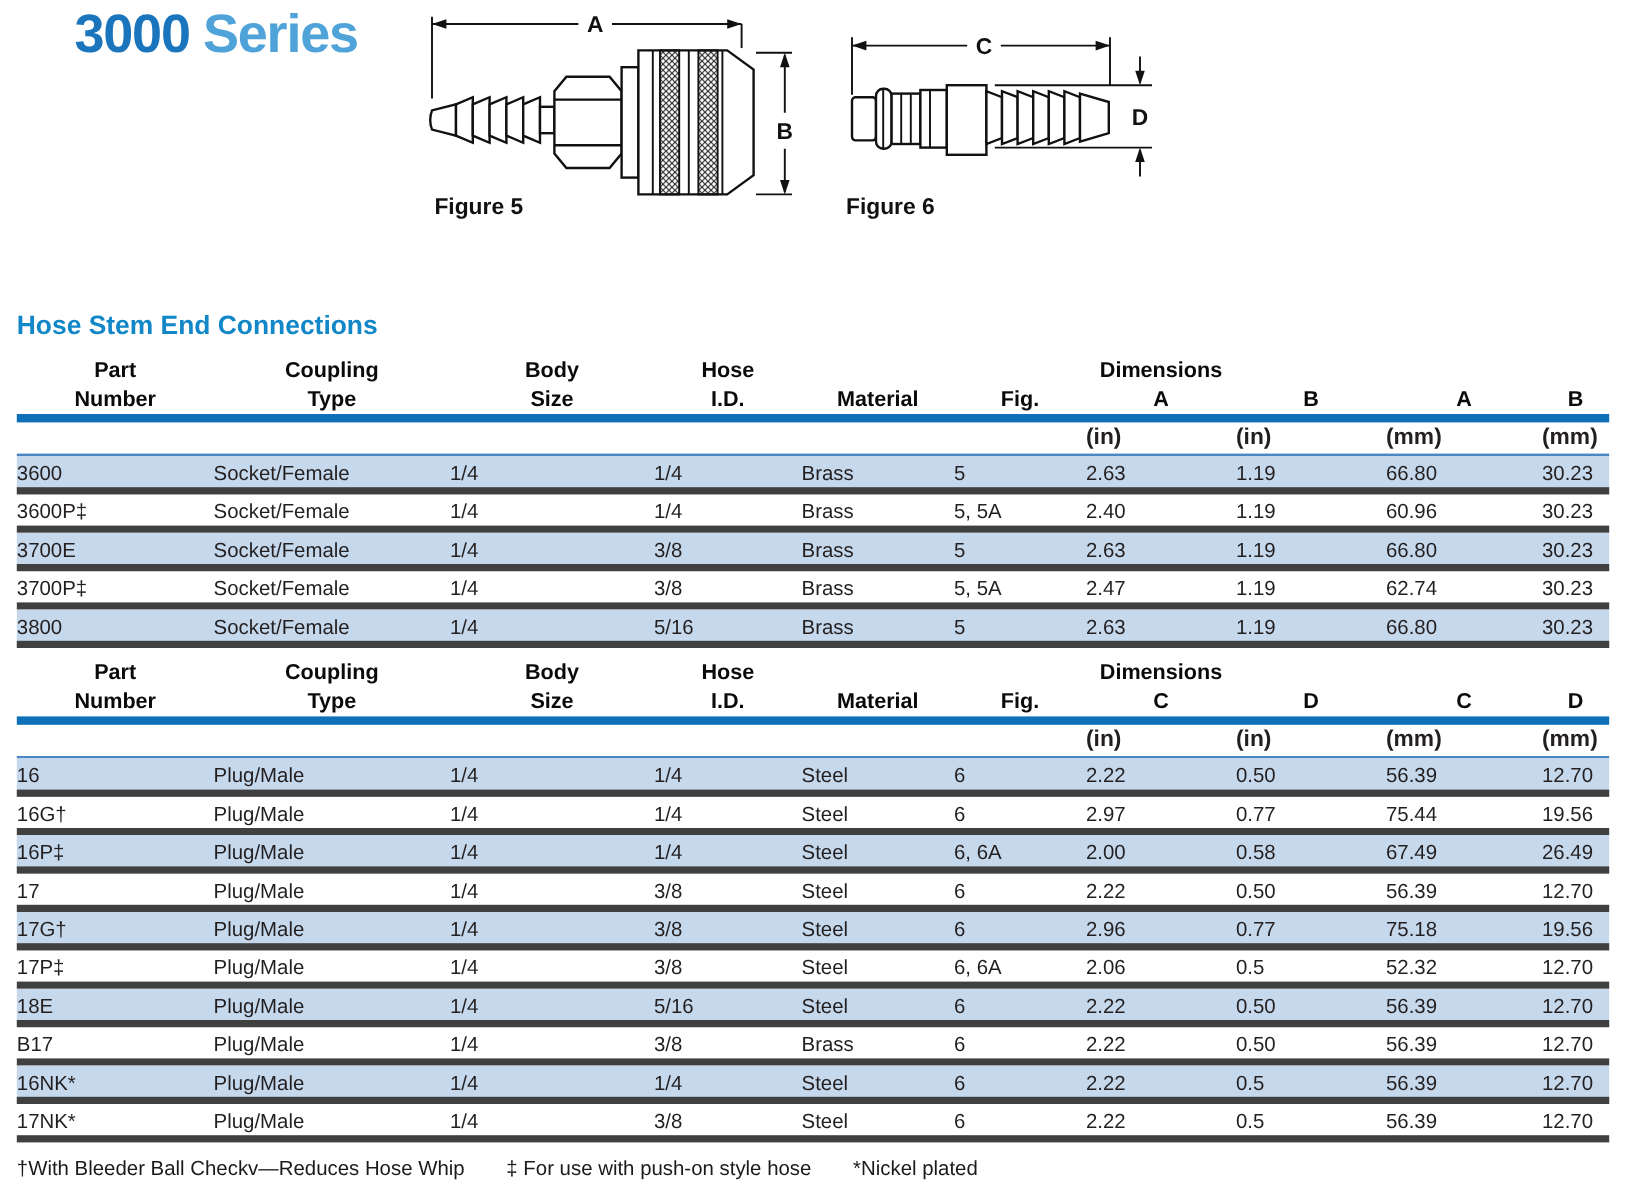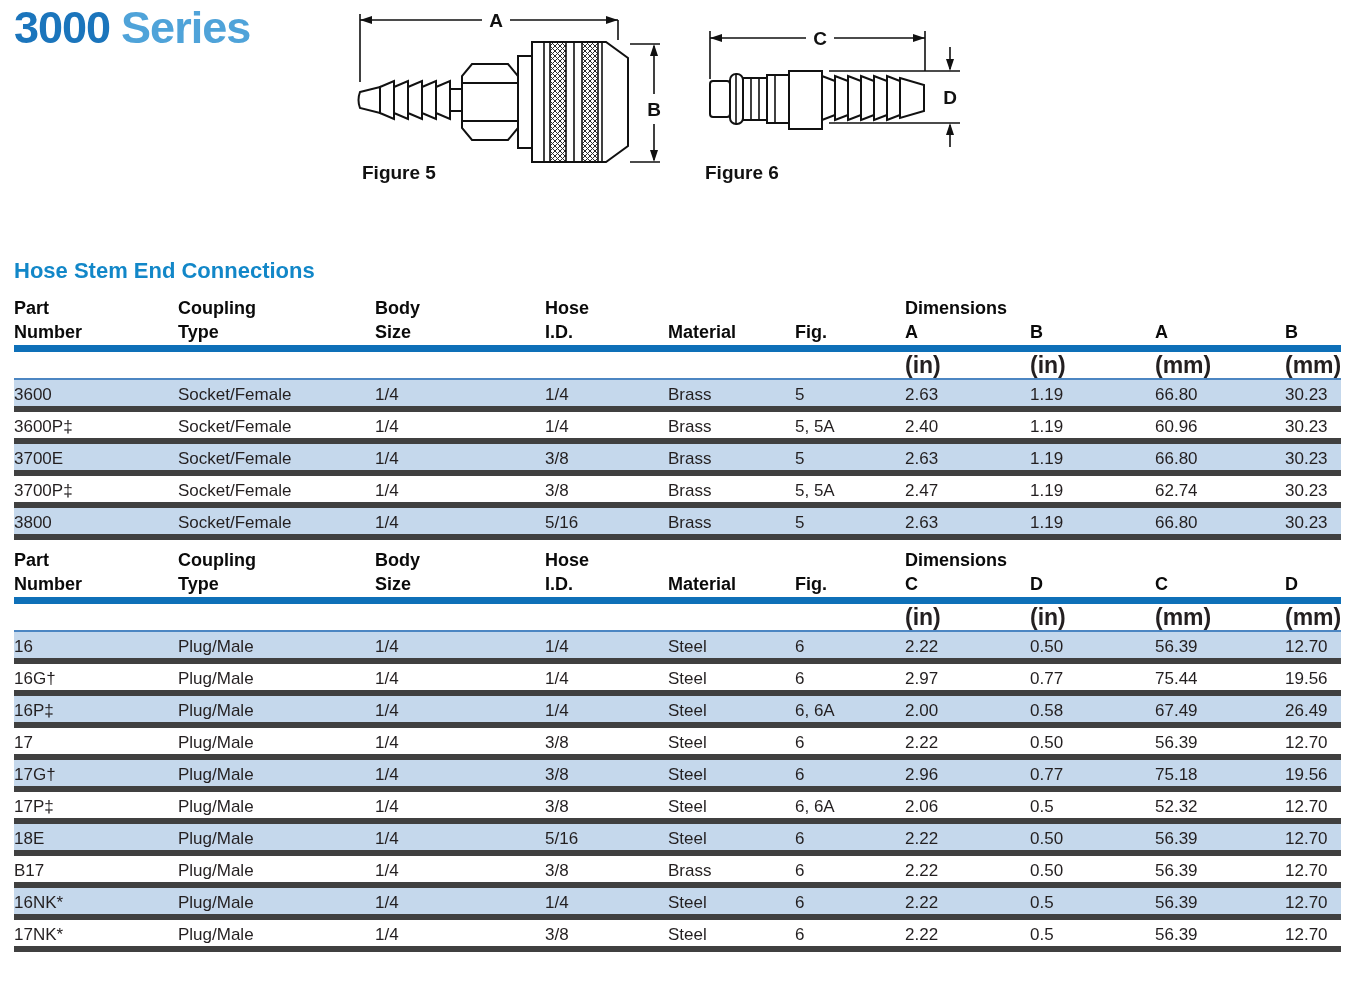--- a/index.html
+++ b/index.html
@@ -2,39 +2,39 @@
 <html><head>
 <meta charset="utf-8">
 <style>
   html,body { margin:0; padding:0; background:#ffffff; }
   body {
     width:1355px; height:997px; position:relative; overflow:hidden;
     font-family:"Liberation Sans", sans-serif; color:#231f20;
   }
   
   .title { position:absolute; left:14px; top:2px; font-size:45px; font-weight:600; letter-spacing:-1px; }
-  .title .t1 { color:#1b75bc; }
+  .title .t1 { color:#1b75bc;margin-left:48px; }
   .title .t2 { color:#4fa3d9; margin-left:11px; }
   .figure-svg { position:absolute; }
   .fig5 { left:350px; top:6px; }
   .fig6 { left:698px; top:25px; }
   .fig-caption { position:absolute; top:162px; font-size:19px; font-weight:bold; color:#111; }
   .cap5 { left:362px; }
   .cap6 { left:705px; }
   .section-heading { position:absolute; left:14px; top:258px; font-size:22px; font-weight:bold; color:#1287c8; }
 
   
   .content { position:absolute; left:14px; top:288px; width:1327px; }
   .grid10 { display:grid; grid-template-columns:164px 197px 170px 123px 127px 110px 125px 125px 130px 1fr; }
   .thead { padding-top:8px; }
-  .hcell { font-size:18px; font-weight:bold; color:#0a0a0a; line-height:24px; }
+  .hcell { font-size:18px; font-weight:bold; color:#0a0a0a; line-height:24px;text-align:center; }
   .hl1 { min-height:24px; }
   .rule { height:7px; background:#0e70b8; margin-top:1px; }
   .units { height:26px; align-items:center; }
-  .ucell { font-size:23px; font-weight:bold; line-height:26px; }
+  .ucell { font-size:19px; font-weight:bold; line-height:26px; }
   .thinline { height:2px; background:#4c86c2; }
   .trow { height:32px; box-sizing:border-box; border-bottom:6px solid #404040; align-items:center; }
   .tbody .trow:nth-child(odd) { background:#c5d8ec; }
   .tcell { font-size:17px; line-height:30px; white-space:nowrap; }
   .table2 { margin-top:0px; }
 
   
   .footnote { margin-top:12px; font-size:17px; color:#1a1a1a; }
   .footnote span { margin-right:30px; }
   .footnote span:last-child { margin-right:0; }
@@ -431,14 +431,19 @@
           <div class="tcell">Steel</div>
           <div class="tcell">6</div>
           <div class="tcell">2.22</div>
           <div class="tcell">0.5</div>
           <div class="tcell">56.39</div>
           <div class="tcell">12.70</div>
         </div>
       </div>
   </div>
 
+  <div class="footnote">
+    <span>†With Bleeder Ball Checkv—Reduces Hose Whip</span>
+    <span>‡ For use with push-on style hose</span>
+    <span>*Nickel plated</span>
+  </div>
 
 </div>
 
 </body></html>

